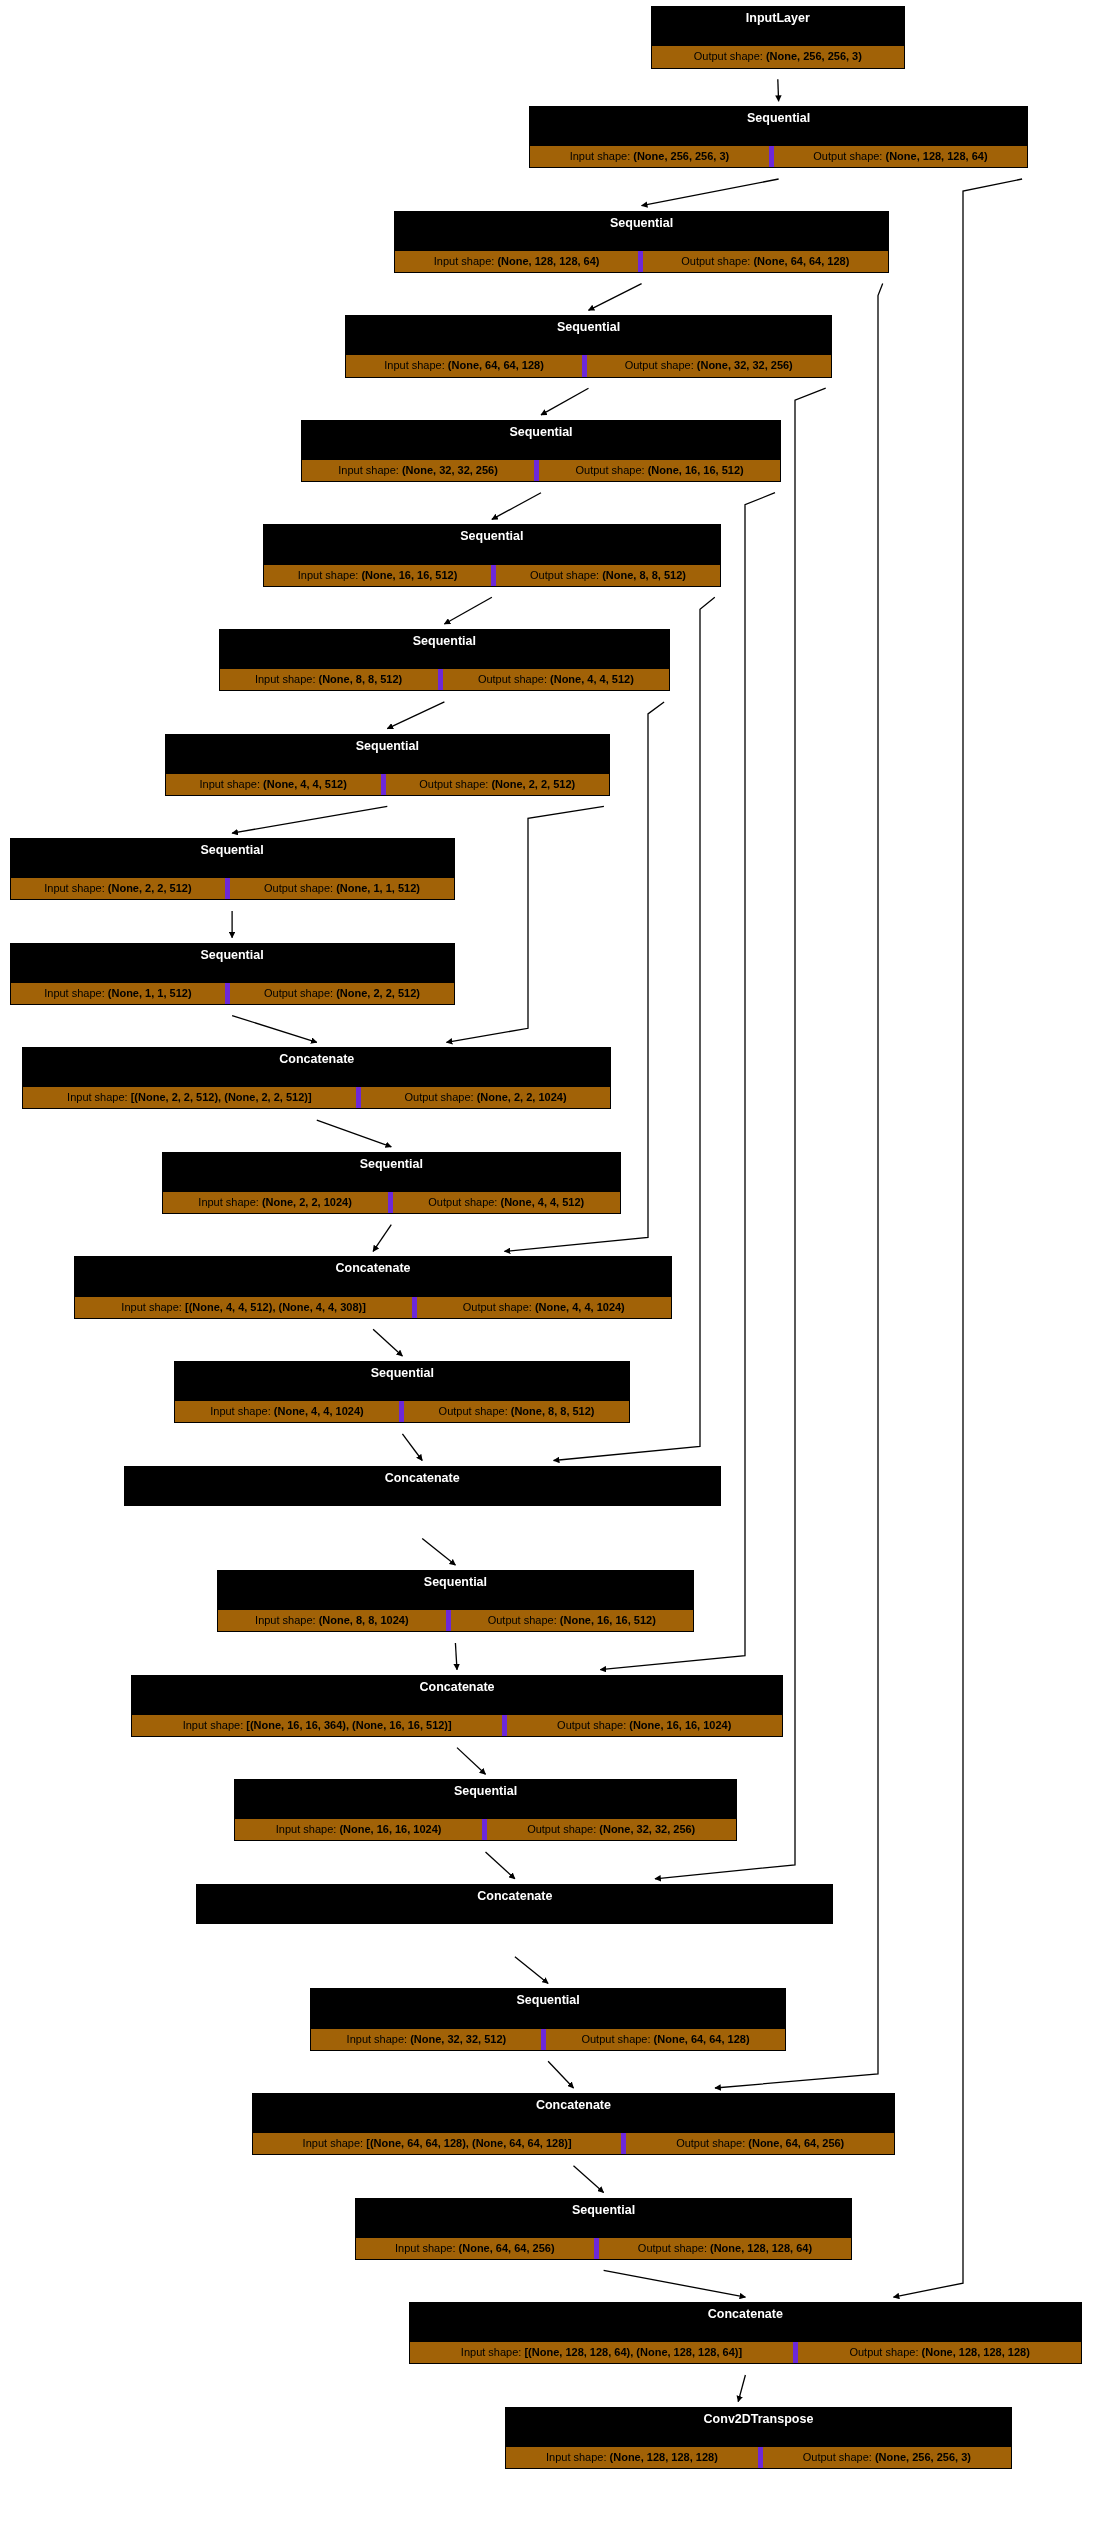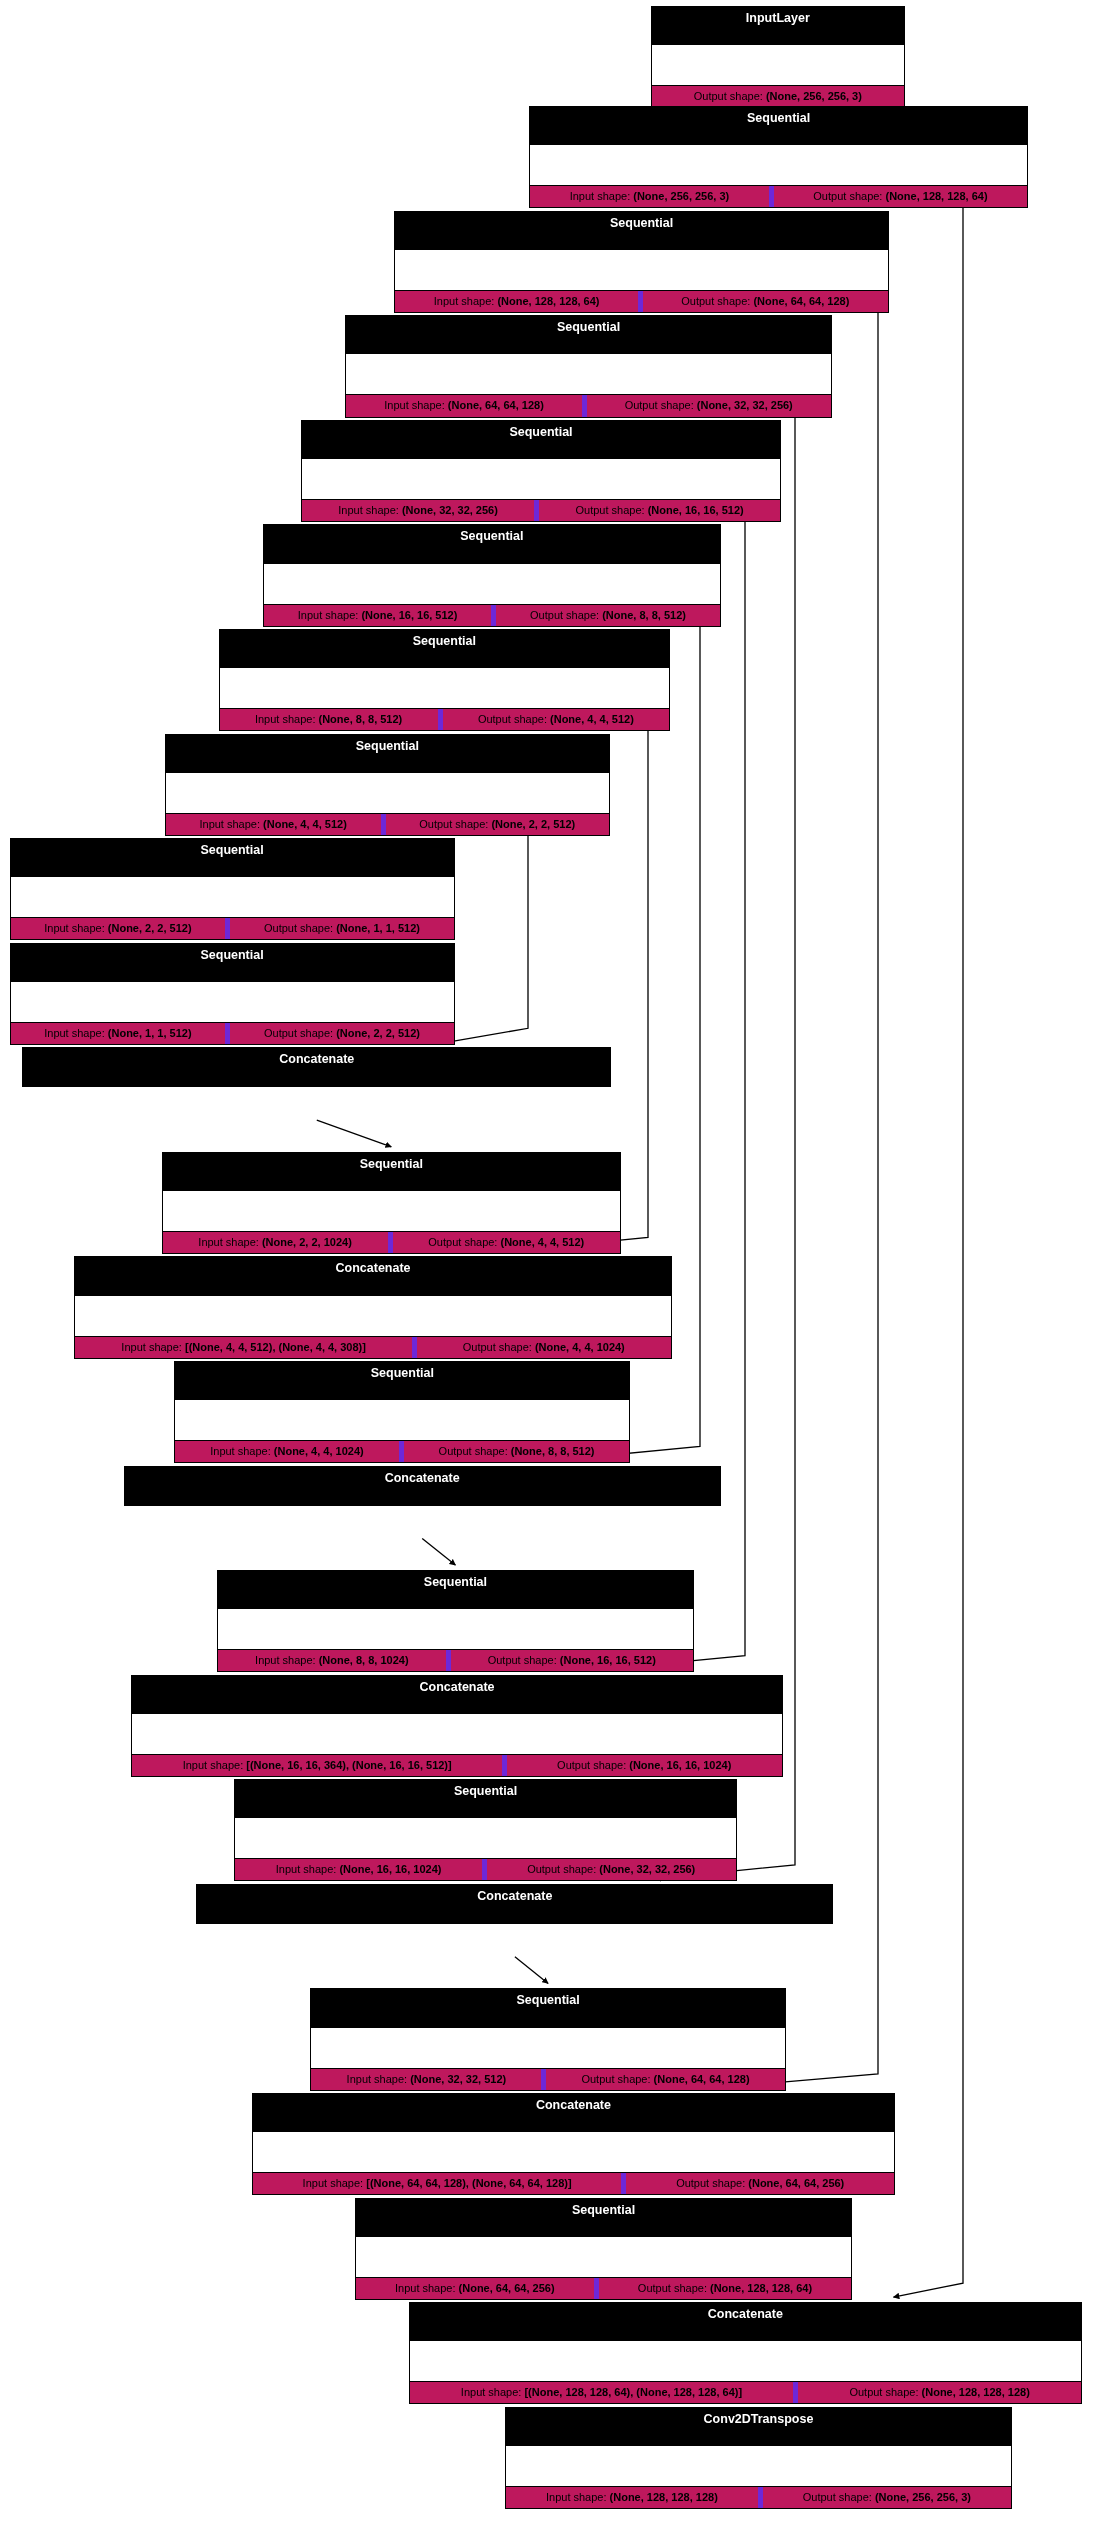--- a/index.html
+++ b/index.html
@@ -37,23 +37,22 @@
     font-weight: bold;
     font-size: 12.5px;
     text-align: center;
     padding: 5px 4px 20px 4px;
     line-height: 1.05;
     white-space: nowrap;
   }
   .node-body {
     display: flex;
     flex-direction: row;
-    background: #be185d;
+    background: #a16207;
     border-top: 1px solid #000000;
-    margin-top: 40px;
   }
   .node-cell {
     flex: 1 1 auto;
     font-size: 11px;
     color: #000000;
     text-align: center;
     padding: 4px 5px 5px 5px;
     white-space: nowrap;
     line-height: 1.1;
   }
@@ -175,20 +174,24 @@
       </div>
       <div class="node" style="left: 9.50504px; top: 942.703px; width: 445.153px;">
         <div class="node-title">Sequential</div>
         <div class="node-body">
           <div class="node-cell"><span>Input shape: </span><b>(None, 1, 1, 512)</b></div>
           <div class="node-cell"><span>Output shape: </span><b>(None, 2, 2, 512)</b></div>
         </div>
       </div>
       <div class="node" style="left: 22.1784px; top: 1047.27px; width: 589.312px;">
         <div class="node-title">Concatenate</div>
+        <div class="node-body">
+          <div class="node-cell"><span>Input shape: </span><b>[(None, 2, 2, 512), (None, 2, 2, 512)]</b></div>
+          <div class="node-cell"><span>Output shape: </span><b>(None, 2, 2, 1024)</b></div>
+        </div>
       </div>
       <div class="node" style="left: 161.586px; top: 1151.84px; width: 459.41px;">
         <div class="node-title">Sequential</div>
         <div class="node-body">
           <div class="node-cell"><span>Input shape: </span><b>(None, 2, 2, 1024)</b></div>
           <div class="node-cell"><span>Output shape: </span><b>(None, 4, 4, 512)</b></div>
         </div>
       </div>
       <div class="node" style="left: 74.4561px; top: 1256.41px; width: 597.233px;">
         <div class="node-title">Concatenate</div>

